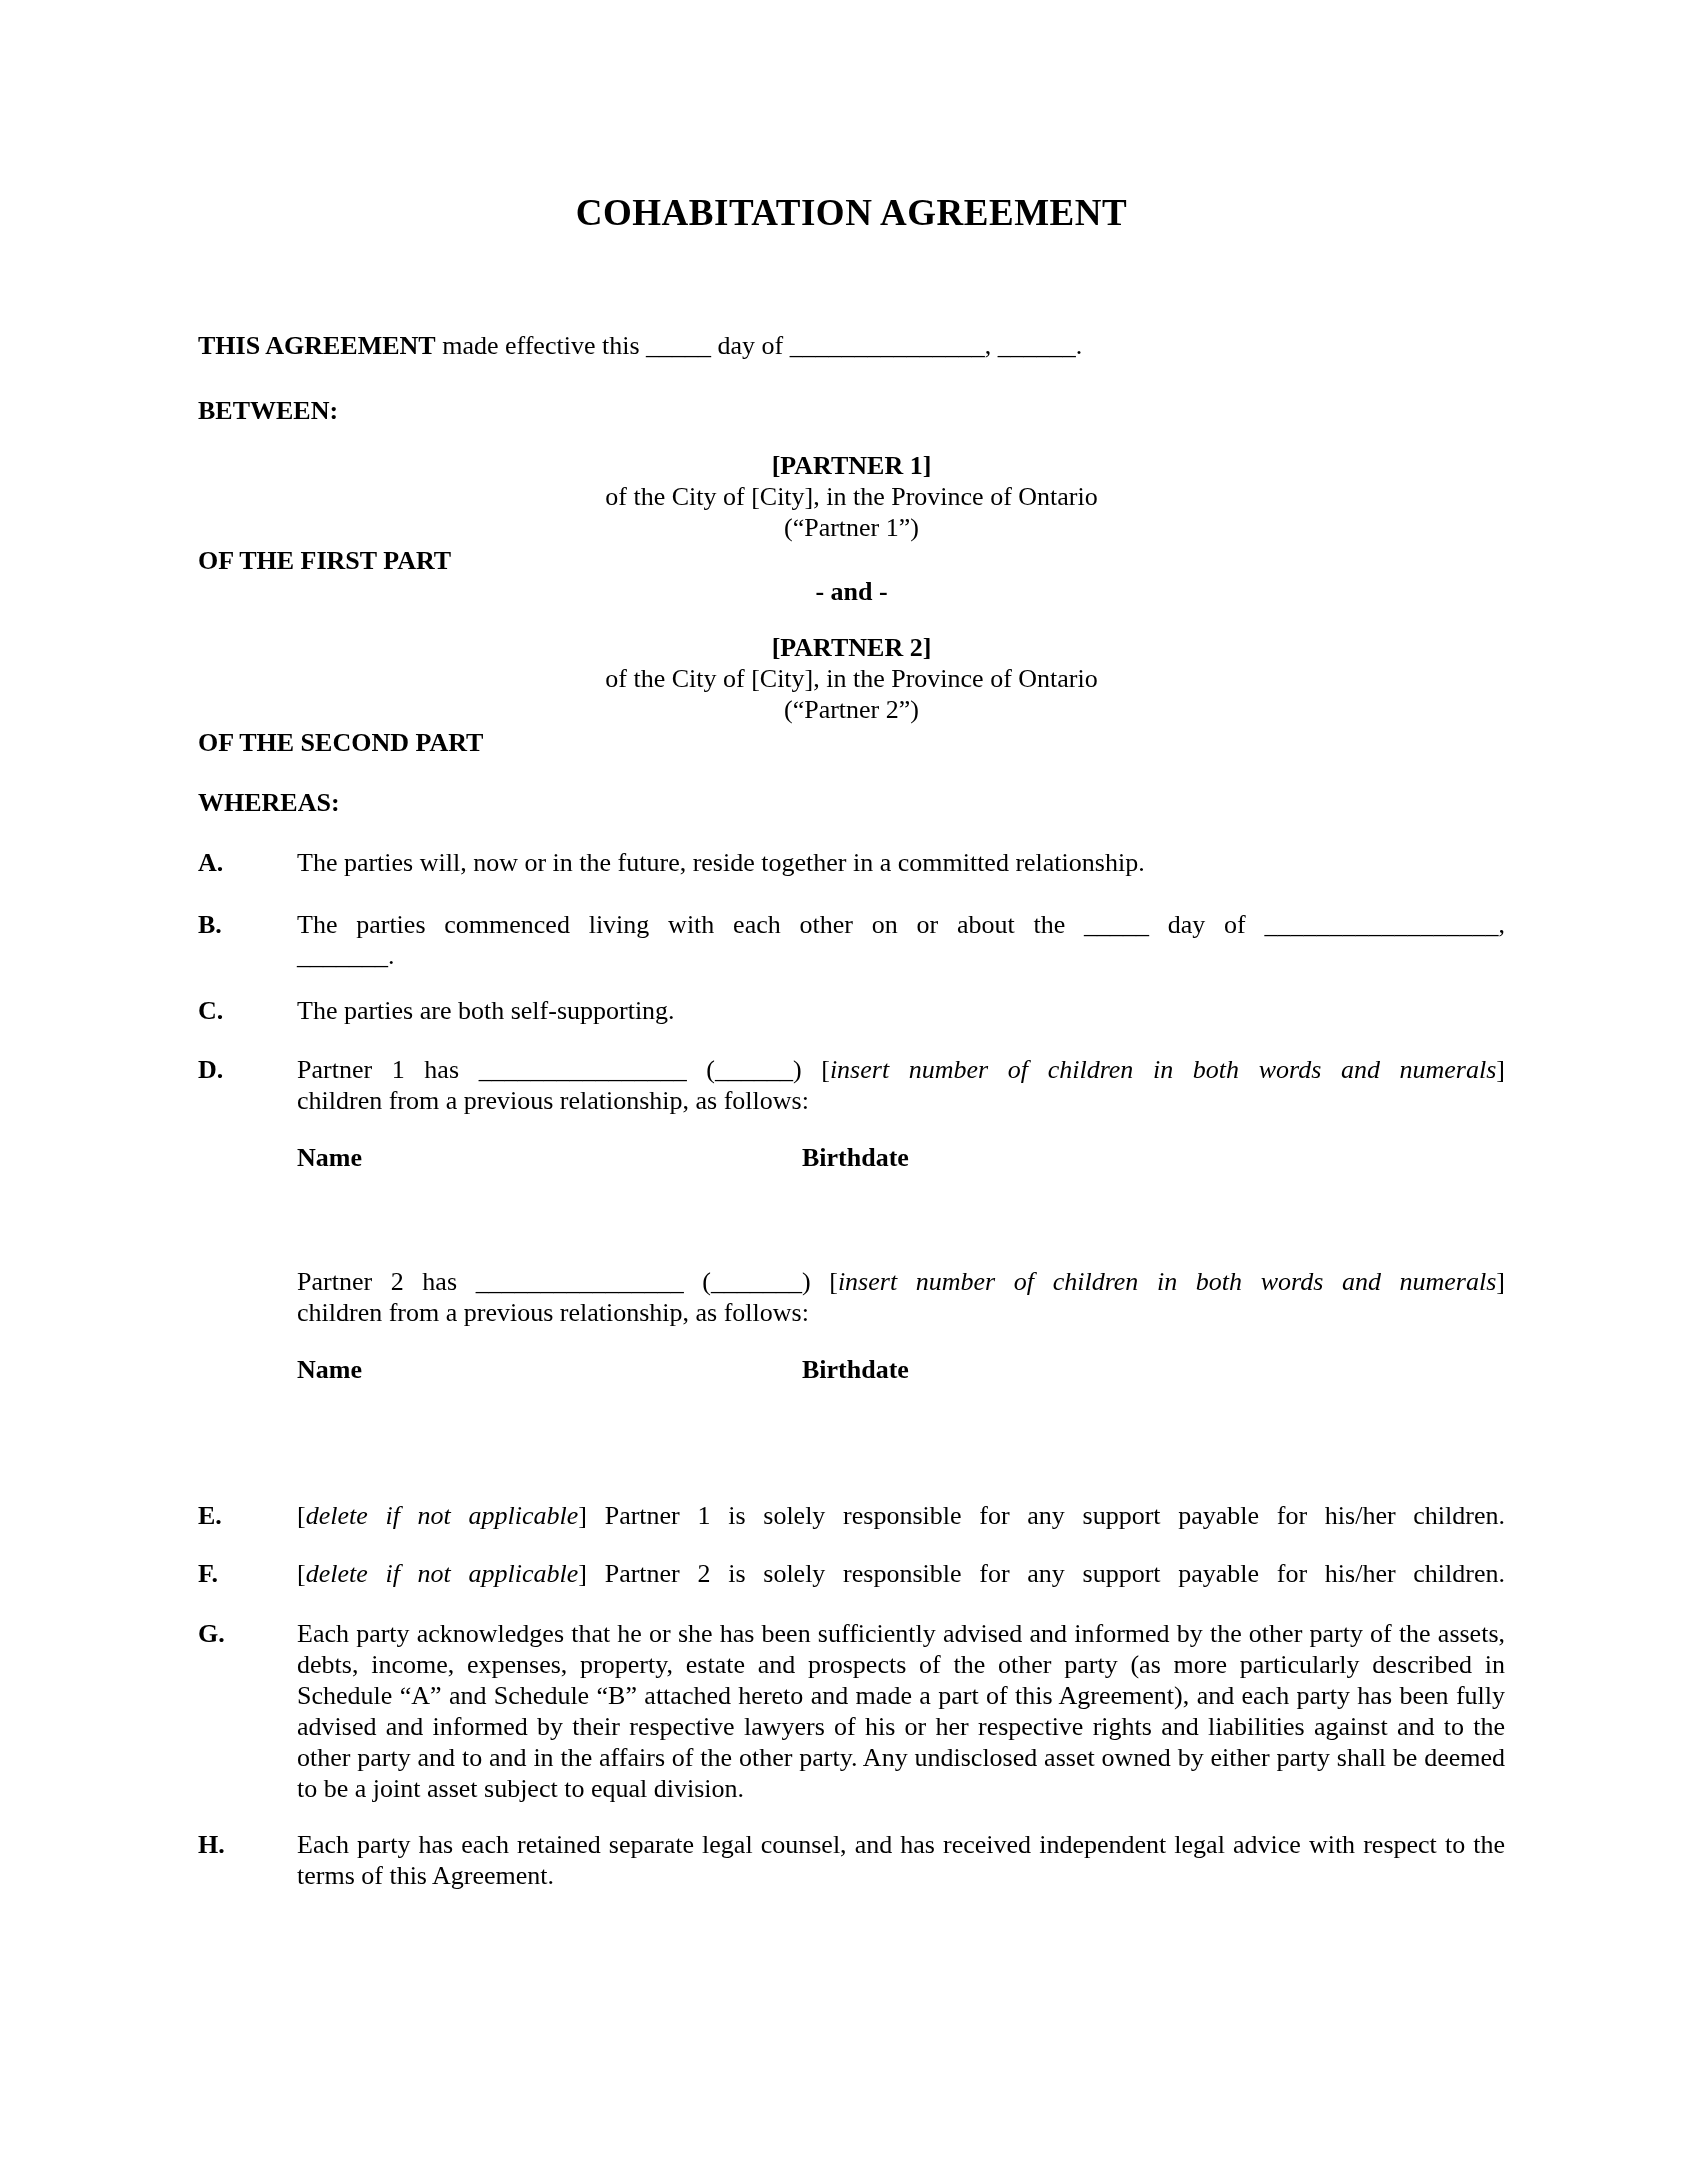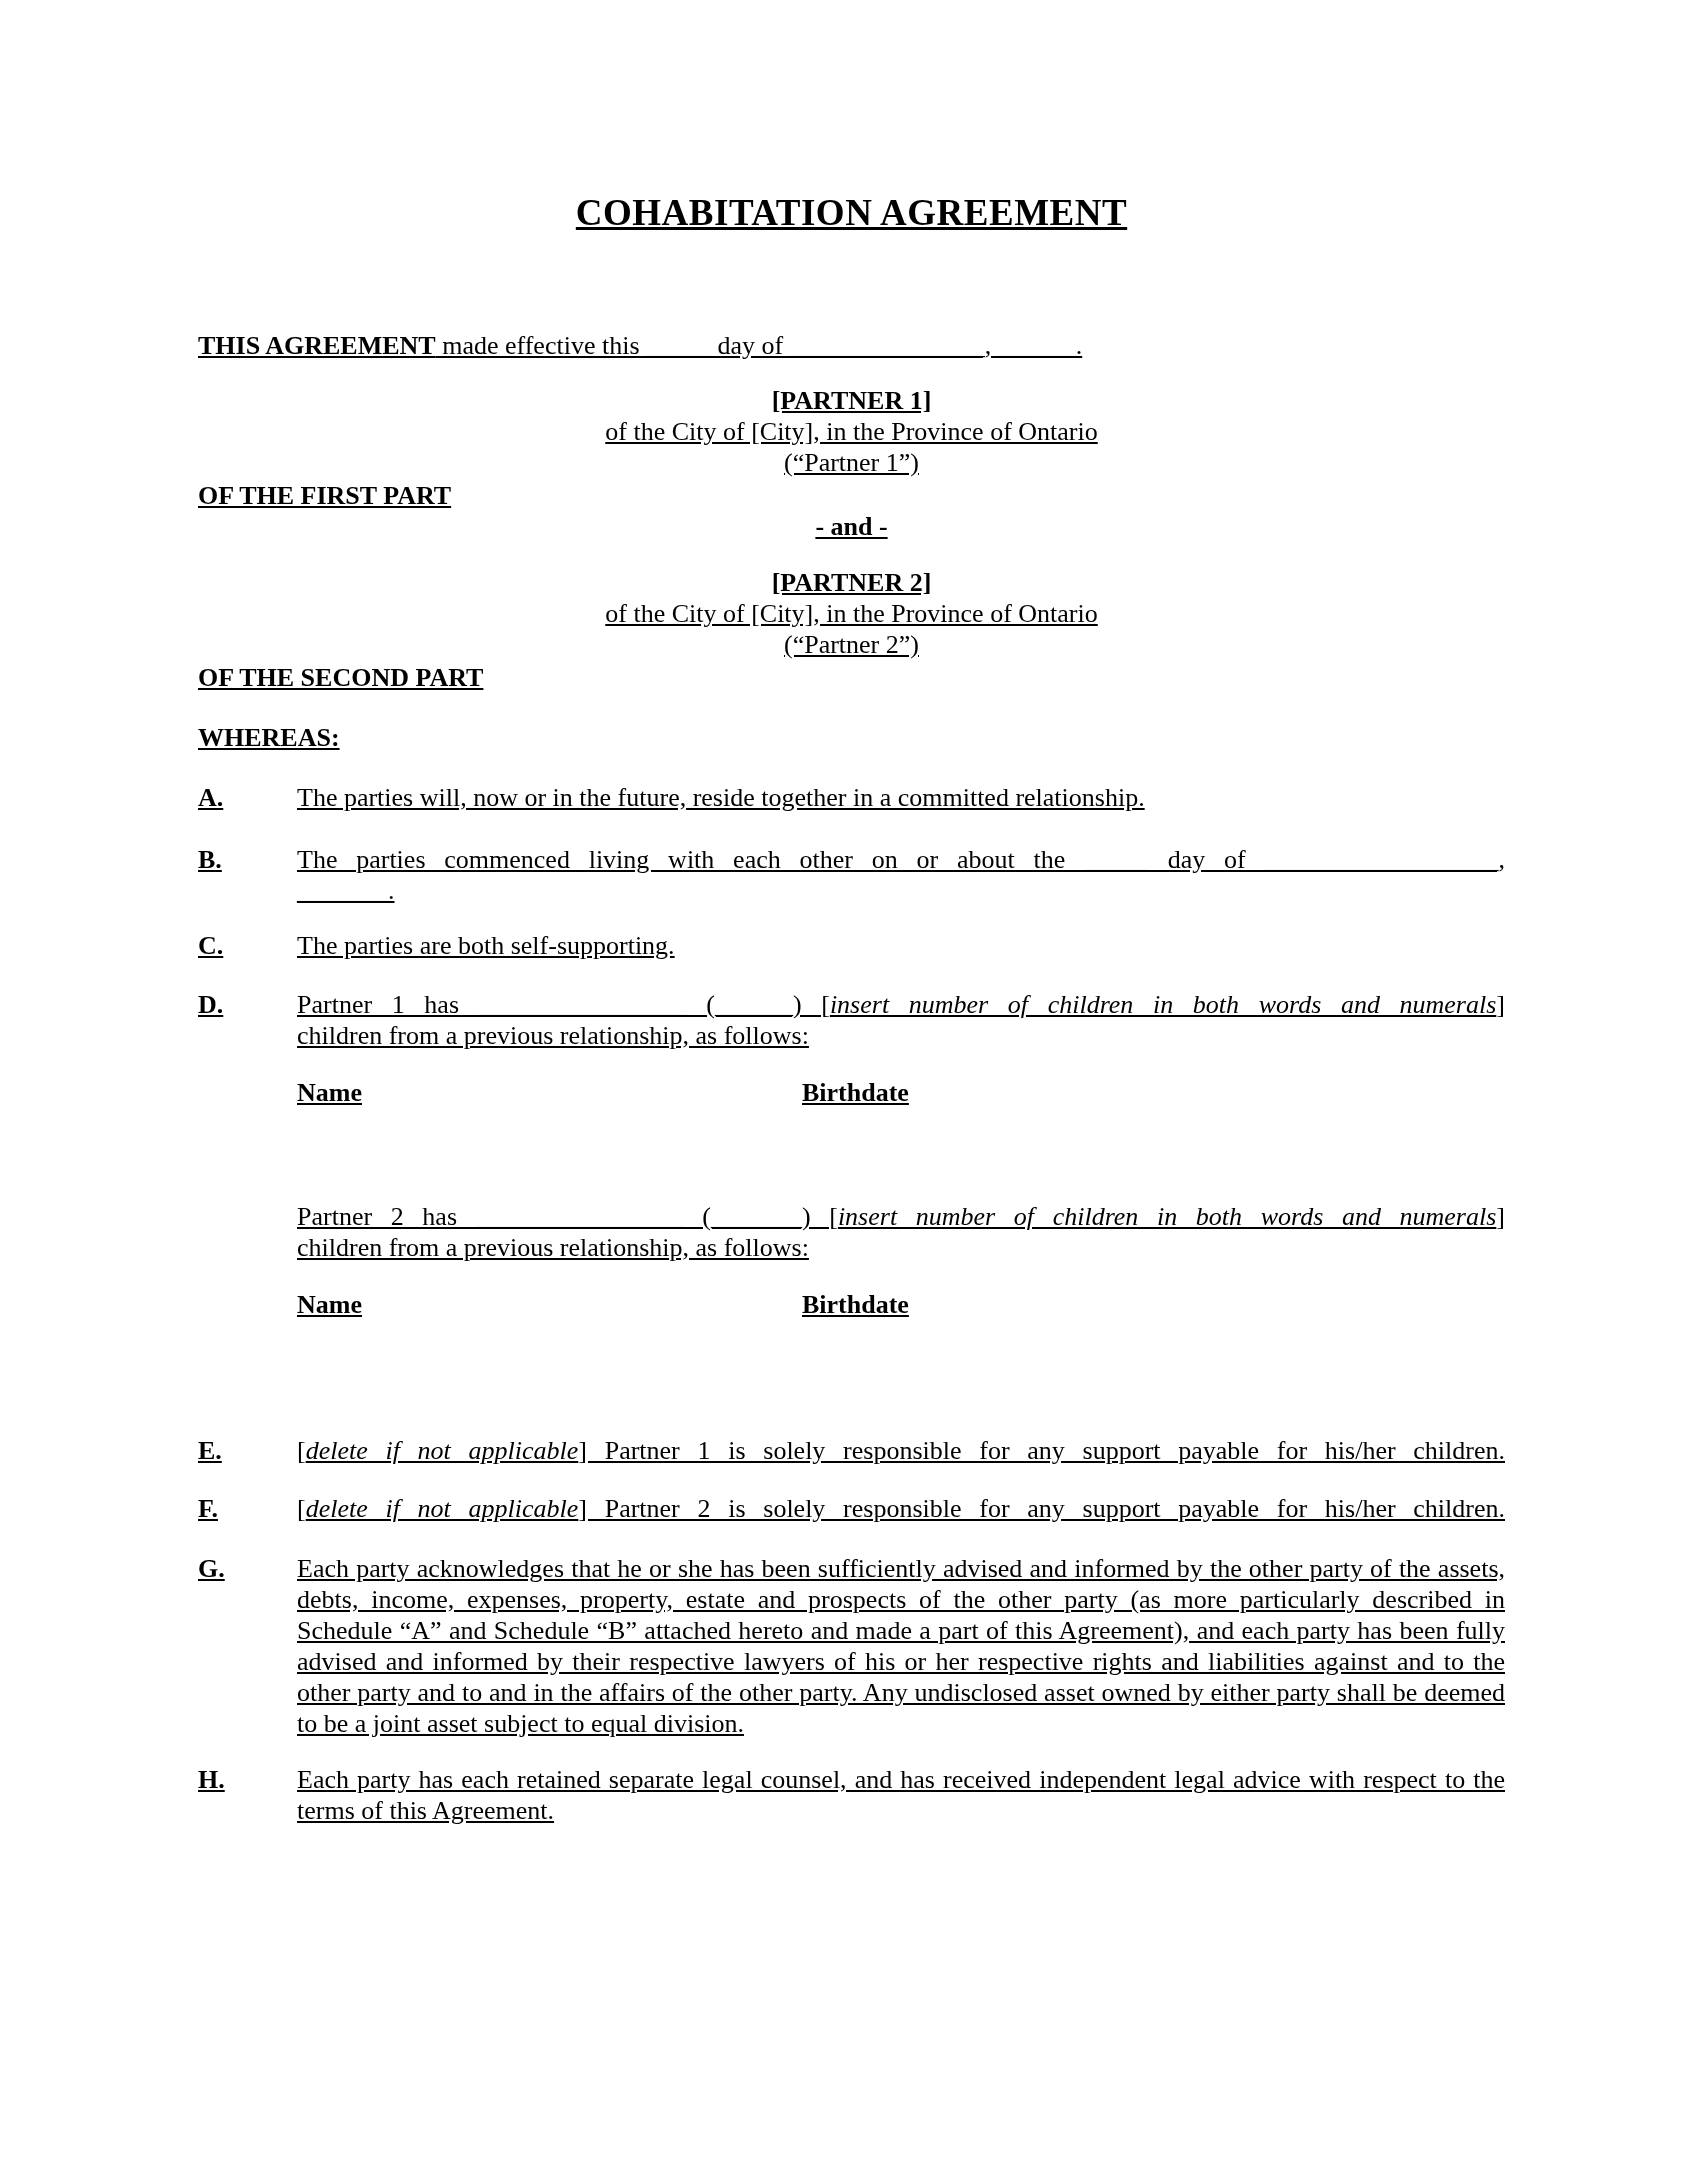--- a/index.html
+++ b/index.html
@@ -14,21 +14,20 @@
     color: #000000;
     overflow: hidden;
   }
   .page {
     box-sizing: border-box;
     width: 1683px;
     height: 2178px;
     padding: 191px 178px 16px 198px;
     font-size: 26px;
     line-height: 31px;
-    text-decoration: underline;
   }
   .doc-title {
     text-align: center;
     font-weight: bold;
     font-size: 37px;
     line-height: 44px;
     letter-spacing: 0.5px;
   }
   .b { font-weight: bold; text-align: center; }
   .i { font-style: italic; }
@@ -66,20 +65,21 @@
 </style>
 </head>
 <body>
 
 <div class="page">
 
   <div class="doc-title">COHABITATION AGREEMENT</div>
 
   <div class="intro-line"><span class="b">THIS AGREEMENT</span><span> made effective this _____ day of _______________, ______.</span></div>
 
+  <div class="between-line">BETWEEN:</div>
 
   <div class="party-center party-block-1">
     <div class="b">[PARTNER 1]</div>
     <div>of the City of [City], in the Province of Ontario</div>
     <div>(“Partner 1”)</div>
   </div>
 
   <div class="part-label">OF THE FIRST PART</div>
 
   <div class="and-sep">- and -</div>

